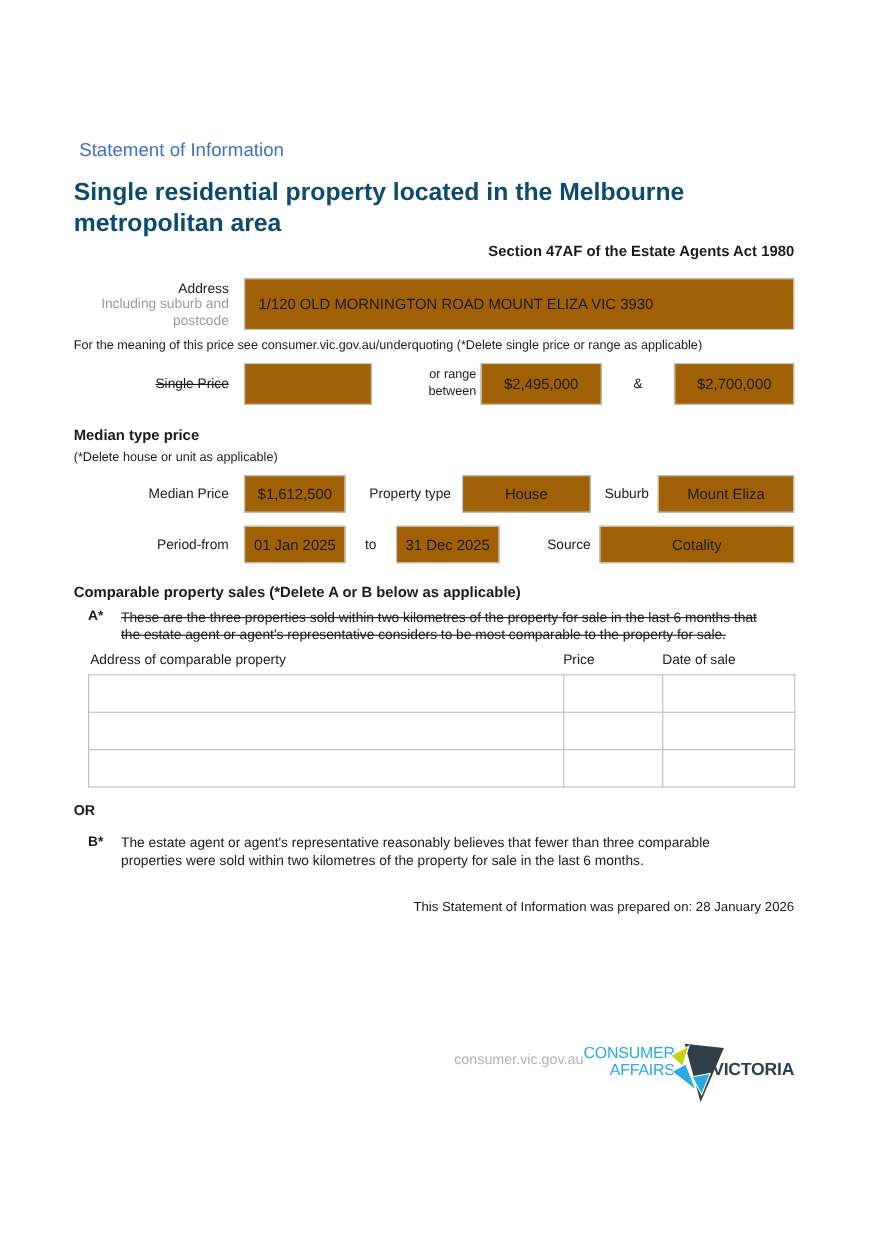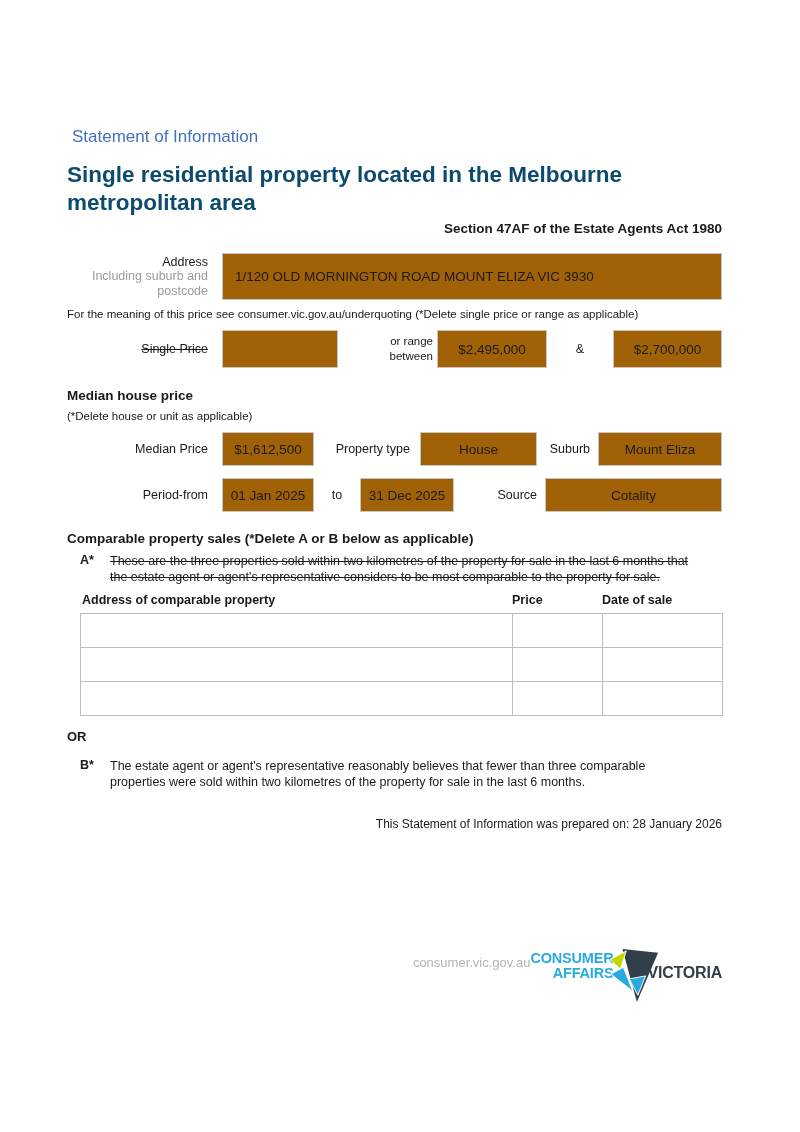--- a/index.html
+++ b/index.html
@@ -65,39 +65,39 @@
   .lbl-to { width:46px; text-align:center; font-size:12.5px; flex:none; }
   .box-pto { width:94px; height:34px; }
   .lbl-source { width:83px; text-align:right; font-size:12.5px; flex:none; }
   .box-source { width:177px; height:34px; margin-left:8px; }
 
   
   .sec-comparable { margin-top:19px; }
   .opt-row { display:flex; margin-top:7px; padding-left:13px; }
   .opt-key { width:30px; font-weight:700; font-size:12.5px; flex:none; }
   .opt-text { font-size:12.5px; line-height:16px; width:585px; }
-  .cmp-hdr { display:flex; margin-top:8px; padding-left:13px; font-size:12.5px; font-weight:700; }
+  .cmp-hdr { display:flex; margin-top:8px; padding-left:13px; font-size:12.5px; font-weight:400; }
   .cmp-hdr .h1 { width:432px; padding-left:2px; }
   .cmp-hdr .h2 { width:90px; }
   .cmp-hdr .h3 { width:120px; }
   table.cmp { border-collapse:collapse; margin:6px 0 0 13px; width:642px; table-layout:fixed; }
   table.cmp td { border:1px solid #bdbdbd; height:34px; font-size:12.5px; padding:2px 6px; }
   table.cmp col.c1 { width:432px; }
   table.cmp col.c2 { width:90px; }
   table.cmp col.c3 { width:120px; }
   .or-line { font-weight:700; font-size:13px; margin-top:13px; }
   .b-row { margin-top:14px; }
   .prepared { text-align:right; font-size:12px; margin-top:27px; }
 
   
   .footer { position:absolute; left:58px; right:78px; top:948px;
             display:flex; justify-content:flex-end; align-items:flex-start; }
   .site { color:#b3b3b3; font-size:13px; margin-top:7px; }
   .cav-logo { display:flex; align-items:flex-start; }
-  .cav-left { text-align:right; color:#29abe2; font-weight:700; font-size:14.5px; line-height:14.5px; letter-spacing:-0.2px; margin-top:3px; }
+  .cav-left { text-align:right; color:#29abe2; font-weight:400; font-size:14.5px; line-height:14.5px; letter-spacing:-0.2px; margin-top:3px; }
   .cav-left span { display:block; }
   .cav-tri { margin:0 -12px 0 -4px; }
   .cav-right { color:#333f48; font-weight:700; font-size:16px; letter-spacing:-0.2px; margin-top:16px; }
 </style>
 </head>
 <body>
 
 <div class="page">
 
   <div class="eyebrow">Statement of Information</div>
@@ -117,21 +117,21 @@
   <div class="frow price-row">
     <div class="lblcol strike">Single Price</div>
     <div class="gap14"></div>
     <div class="fbox box-single"></div>
     <div class="range-lbl">or range between</div>
     <div class="fbox box-range1">$2,495,000</div>
     <div class="amp">&amp;</div>
     <div class="fbox box-range2">$2,700,000</div>
   </div>
 
-  <div class="sec-heading sec-median">Median house price</div>
+  <div class="sec-heading sec-median">Median type price</div>
   <div class="note med-note">(*Delete house or unit as applicable)</div>
   <div class="frow med-row1">
     <div class="lblcol">Median Price</div>
     <div class="gap14"></div>
     <div class="fbox box-median">$1,612,500</div>
     <div class="lbl-ptype">Property type</div>
     <div class="fbox box-ptype">House</div>
     <div class="lbl-suburb">Suburb</div>
     <div class="fbox box-suburb">Mount Eliza</div>
   </div>

